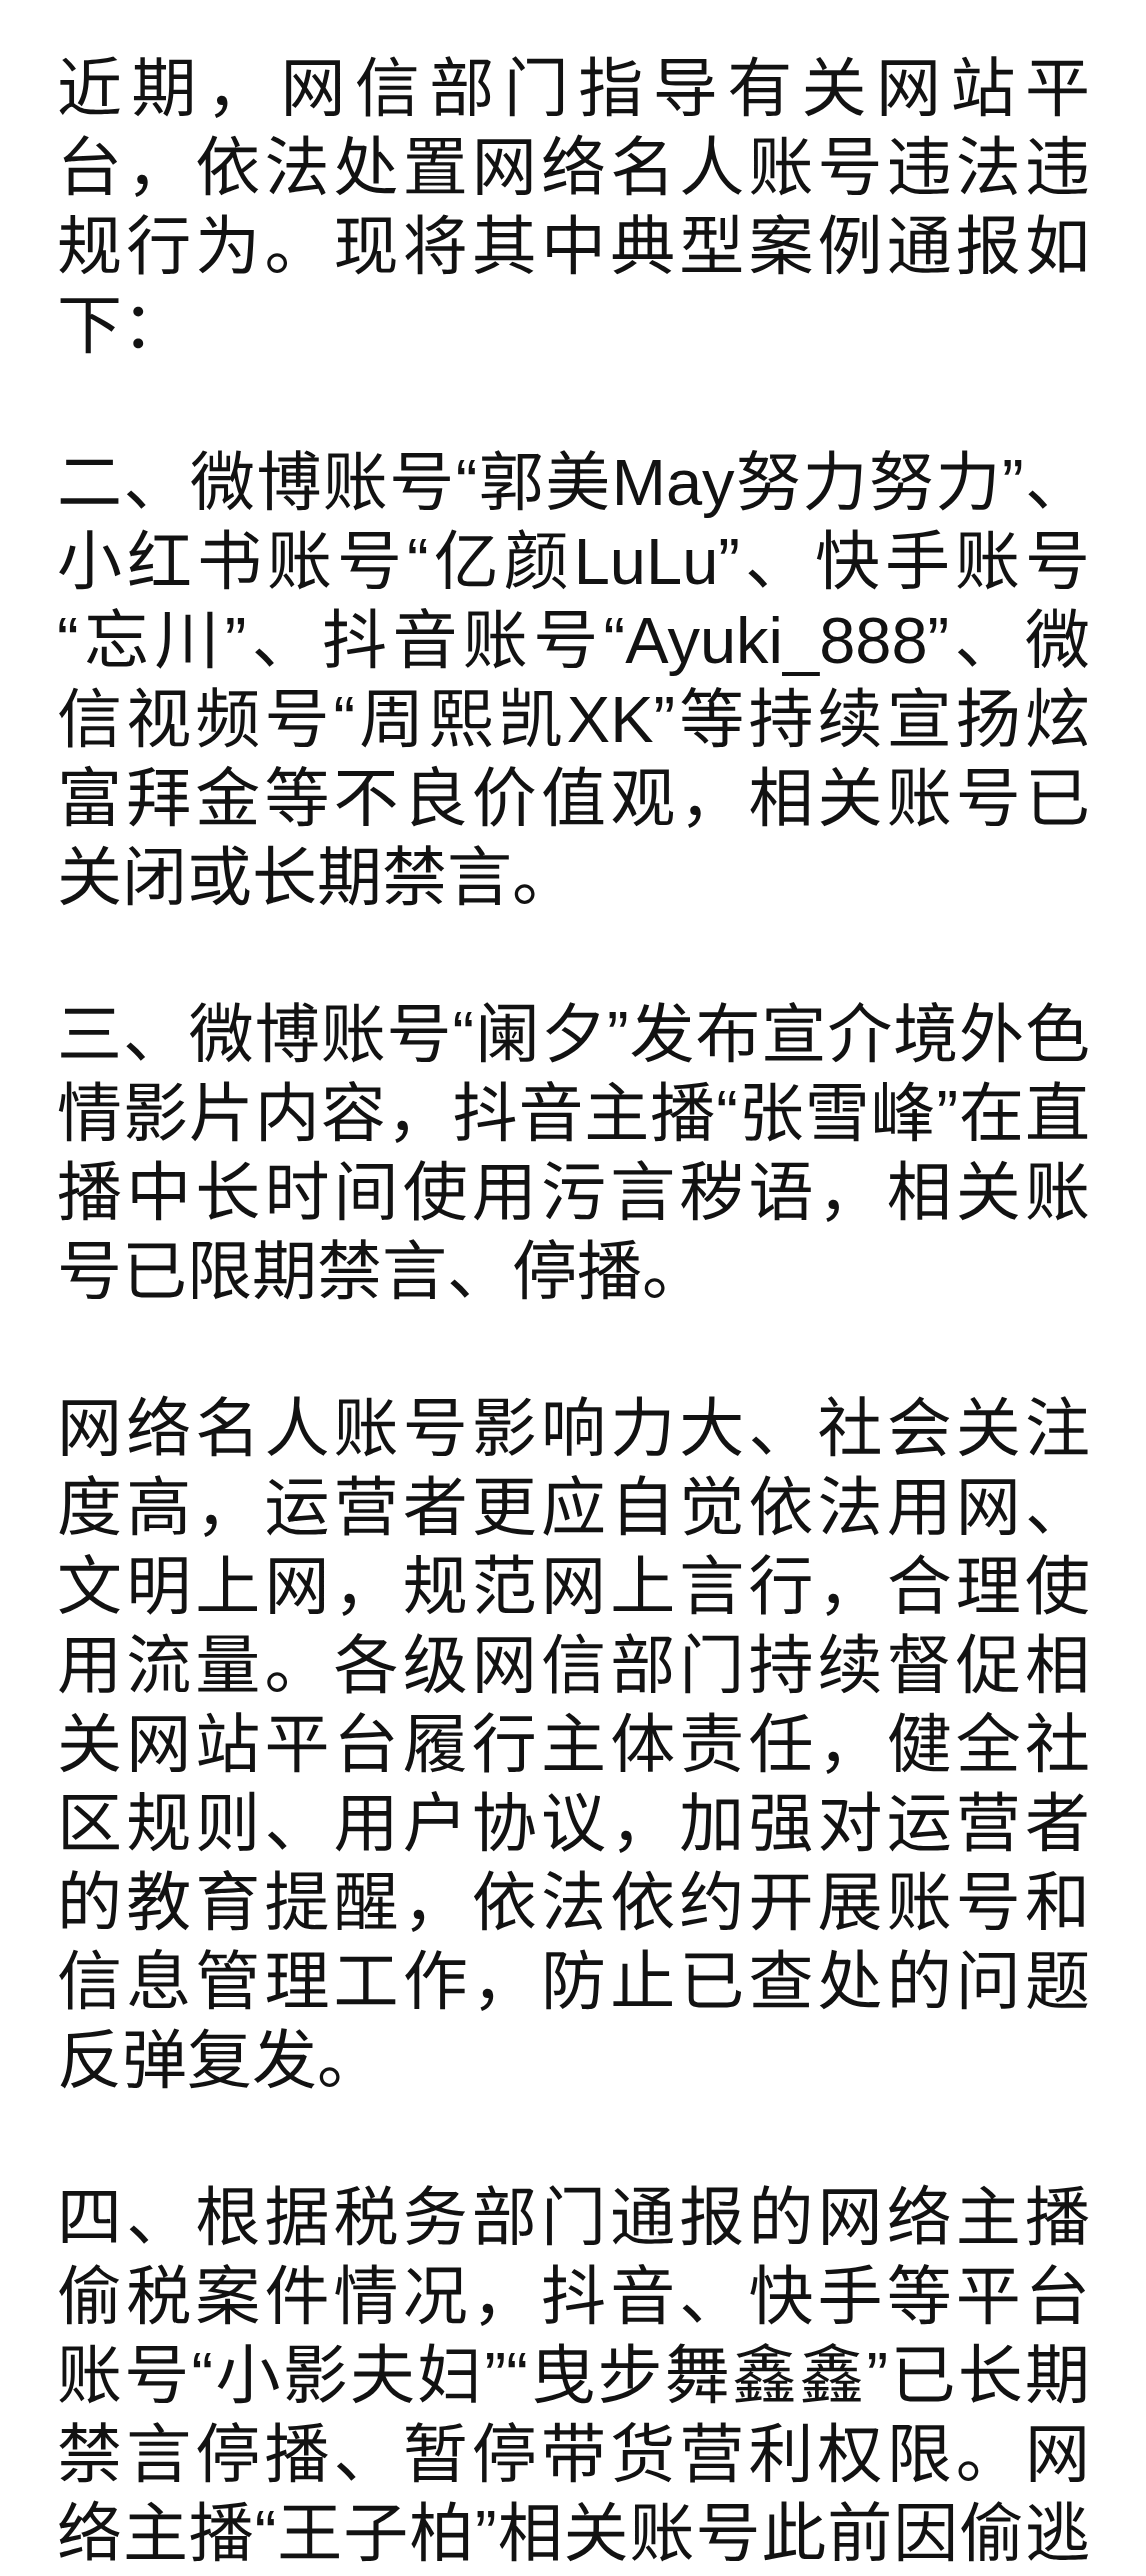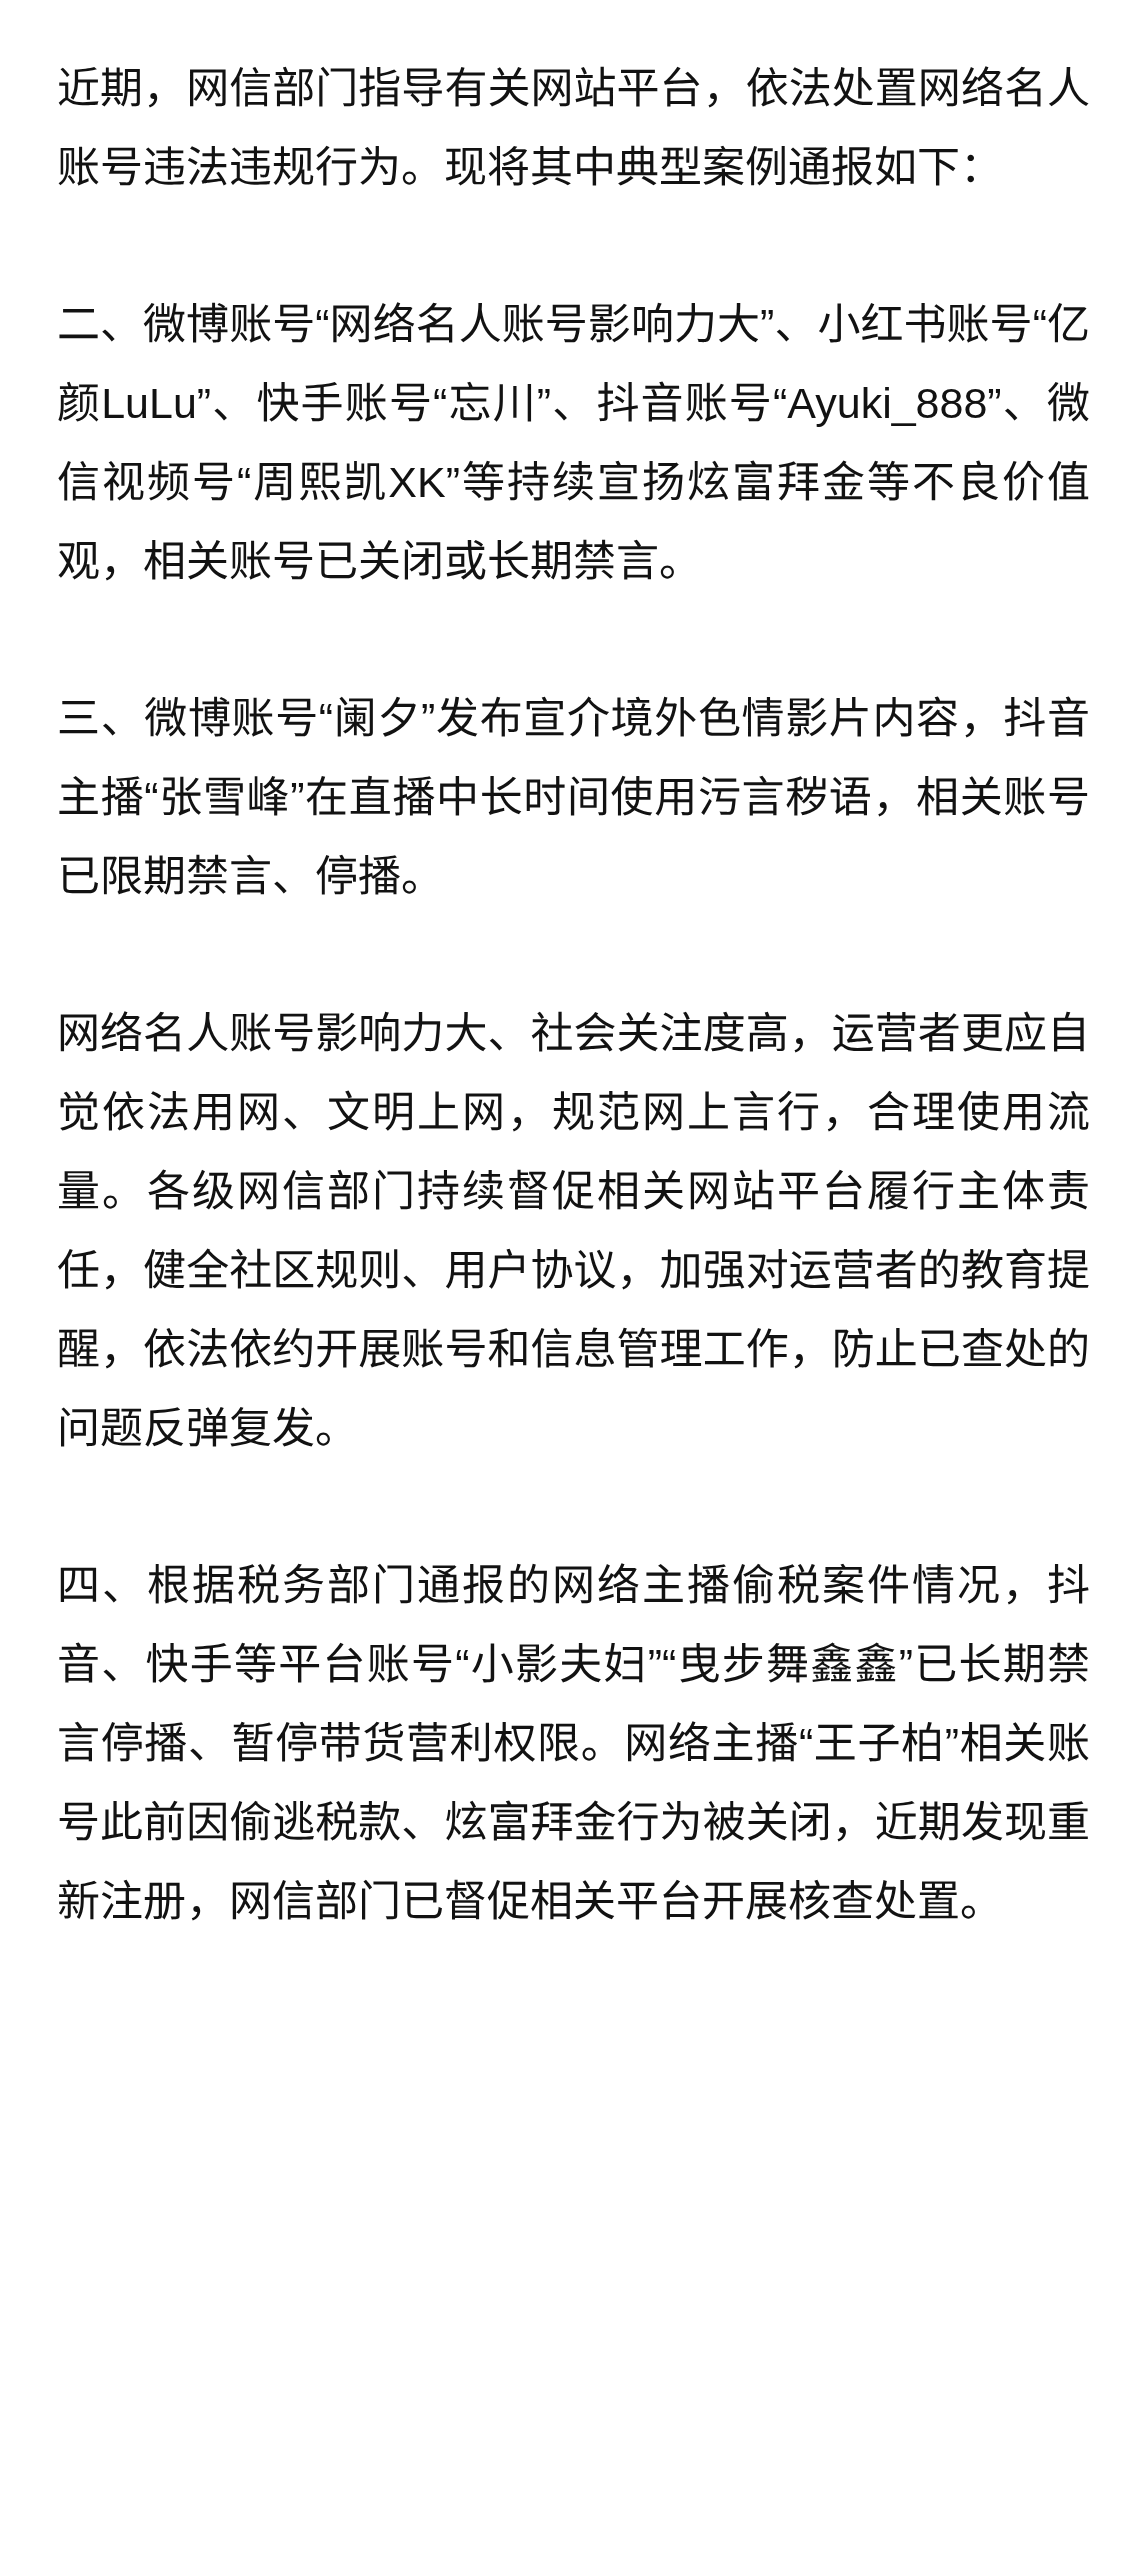--- a/index.html
+++ b/index.html
@@ -12,35 +12,35 @@
     min-height: 2576px;
     font-family: "Liberation Sans", "DejaVu Sans", sans-serif;
   }
   .article {
     box-sizing: border-box;
     width: 1147px;
     padding: 49px 57px 46px 57px;
   }
   .article p {
     margin: 0 0 78px 0;
-    font-size: 43px;
+    font-size: 65px;
     line-height: 79px;
     color: #121212;
     text-align: justify;
     text-justify: inter-ideograph;
     word-break: break-word;
     font-weight: 400;
   }
   .article p:last-child {
     margin-bottom: 0;
   }
 </style>
 </head>
 <body>
 
 <main class="article">
   <p>近期，网信部门指导有关网站平台，依法处置网络名人账号违法违规行为。现将其中典型案例通报如下：</p>
-  <p>二、微博账号“网络名人账号影响力大”、小红书账号“亿颜LuLu”、快手账号“忘川”、抖音账号“Ayuki_888”、微信视频号“周熙凯XK”等持续宣扬炫富拜金等不良价值观，相关账号已关闭或长期禁言。</p>
+  <p>二、微博账号“郭美May努力努力”、小红书账号“亿颜LuLu”、快手账号“忘川”、抖音账号“Ayuki_888”、微信视频号“周熙凯XK”等持续宣扬炫富拜金等不良价值观，相关账号已关闭或长期禁言。</p>
   <p>三、微博账号“阑夕”发布宣介境外色情影片内容，抖音主播“张雪峰”在直播中长时间使用污言秽语，相关账号已限期禁言、停播。</p>
   <p>网络名人账号影响力大、社会关注度高，运营者更应自觉依法用网、文明上网，规范网上言行，合理使用流量。各级网信部门持续督促相关网站平台履行主体责任，健全社区规则、用户协议，加强对运营者的教育提醒，依法依约开展账号和信息管理工作，防止已查处的问题反弹复发。</p>
   <p>四、根据税务部门通报的网络主播偷税案件情况，抖音、快手等平台账号“小影夫妇”“曳步舞鑫鑫”已长期禁言停播、暂停带货营利权限。网络主播“王子柏”相关账号此前因偷逃税款、炫富拜金行为被关闭，近期发现重新注册，网信部门已督促相关平台开展核查处置。</p>
 </main>
 
 
 </body></html>

